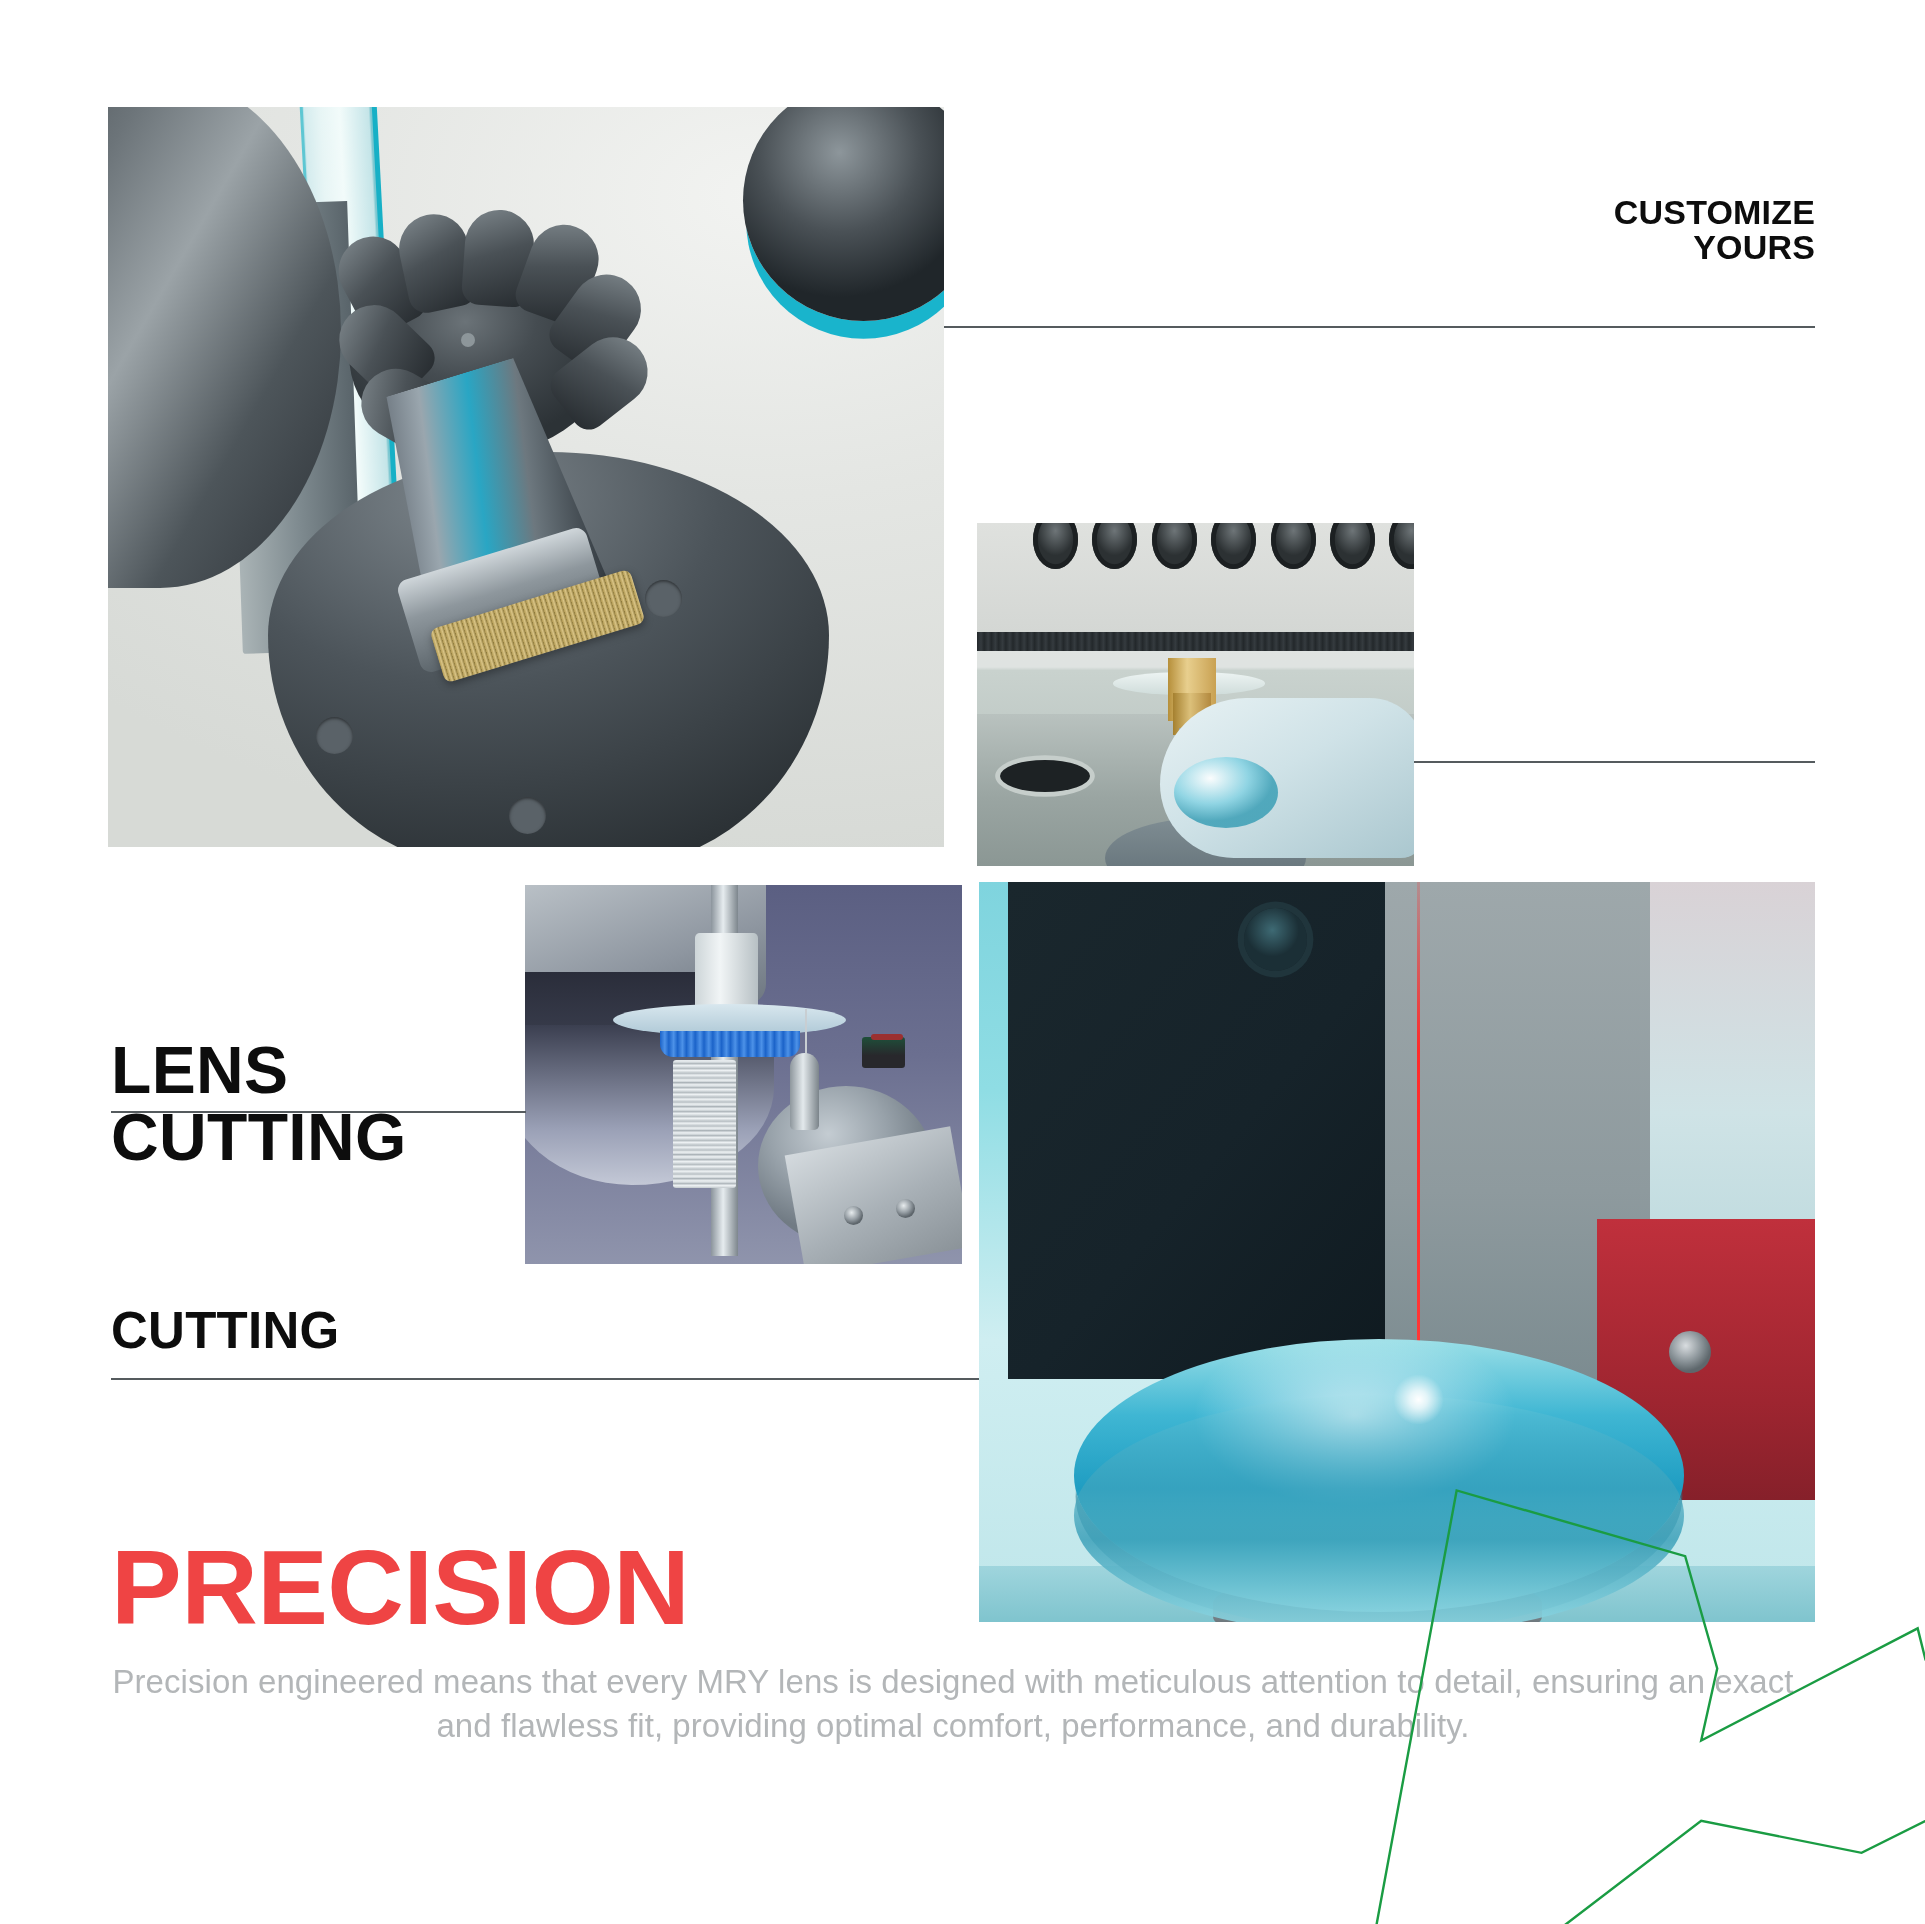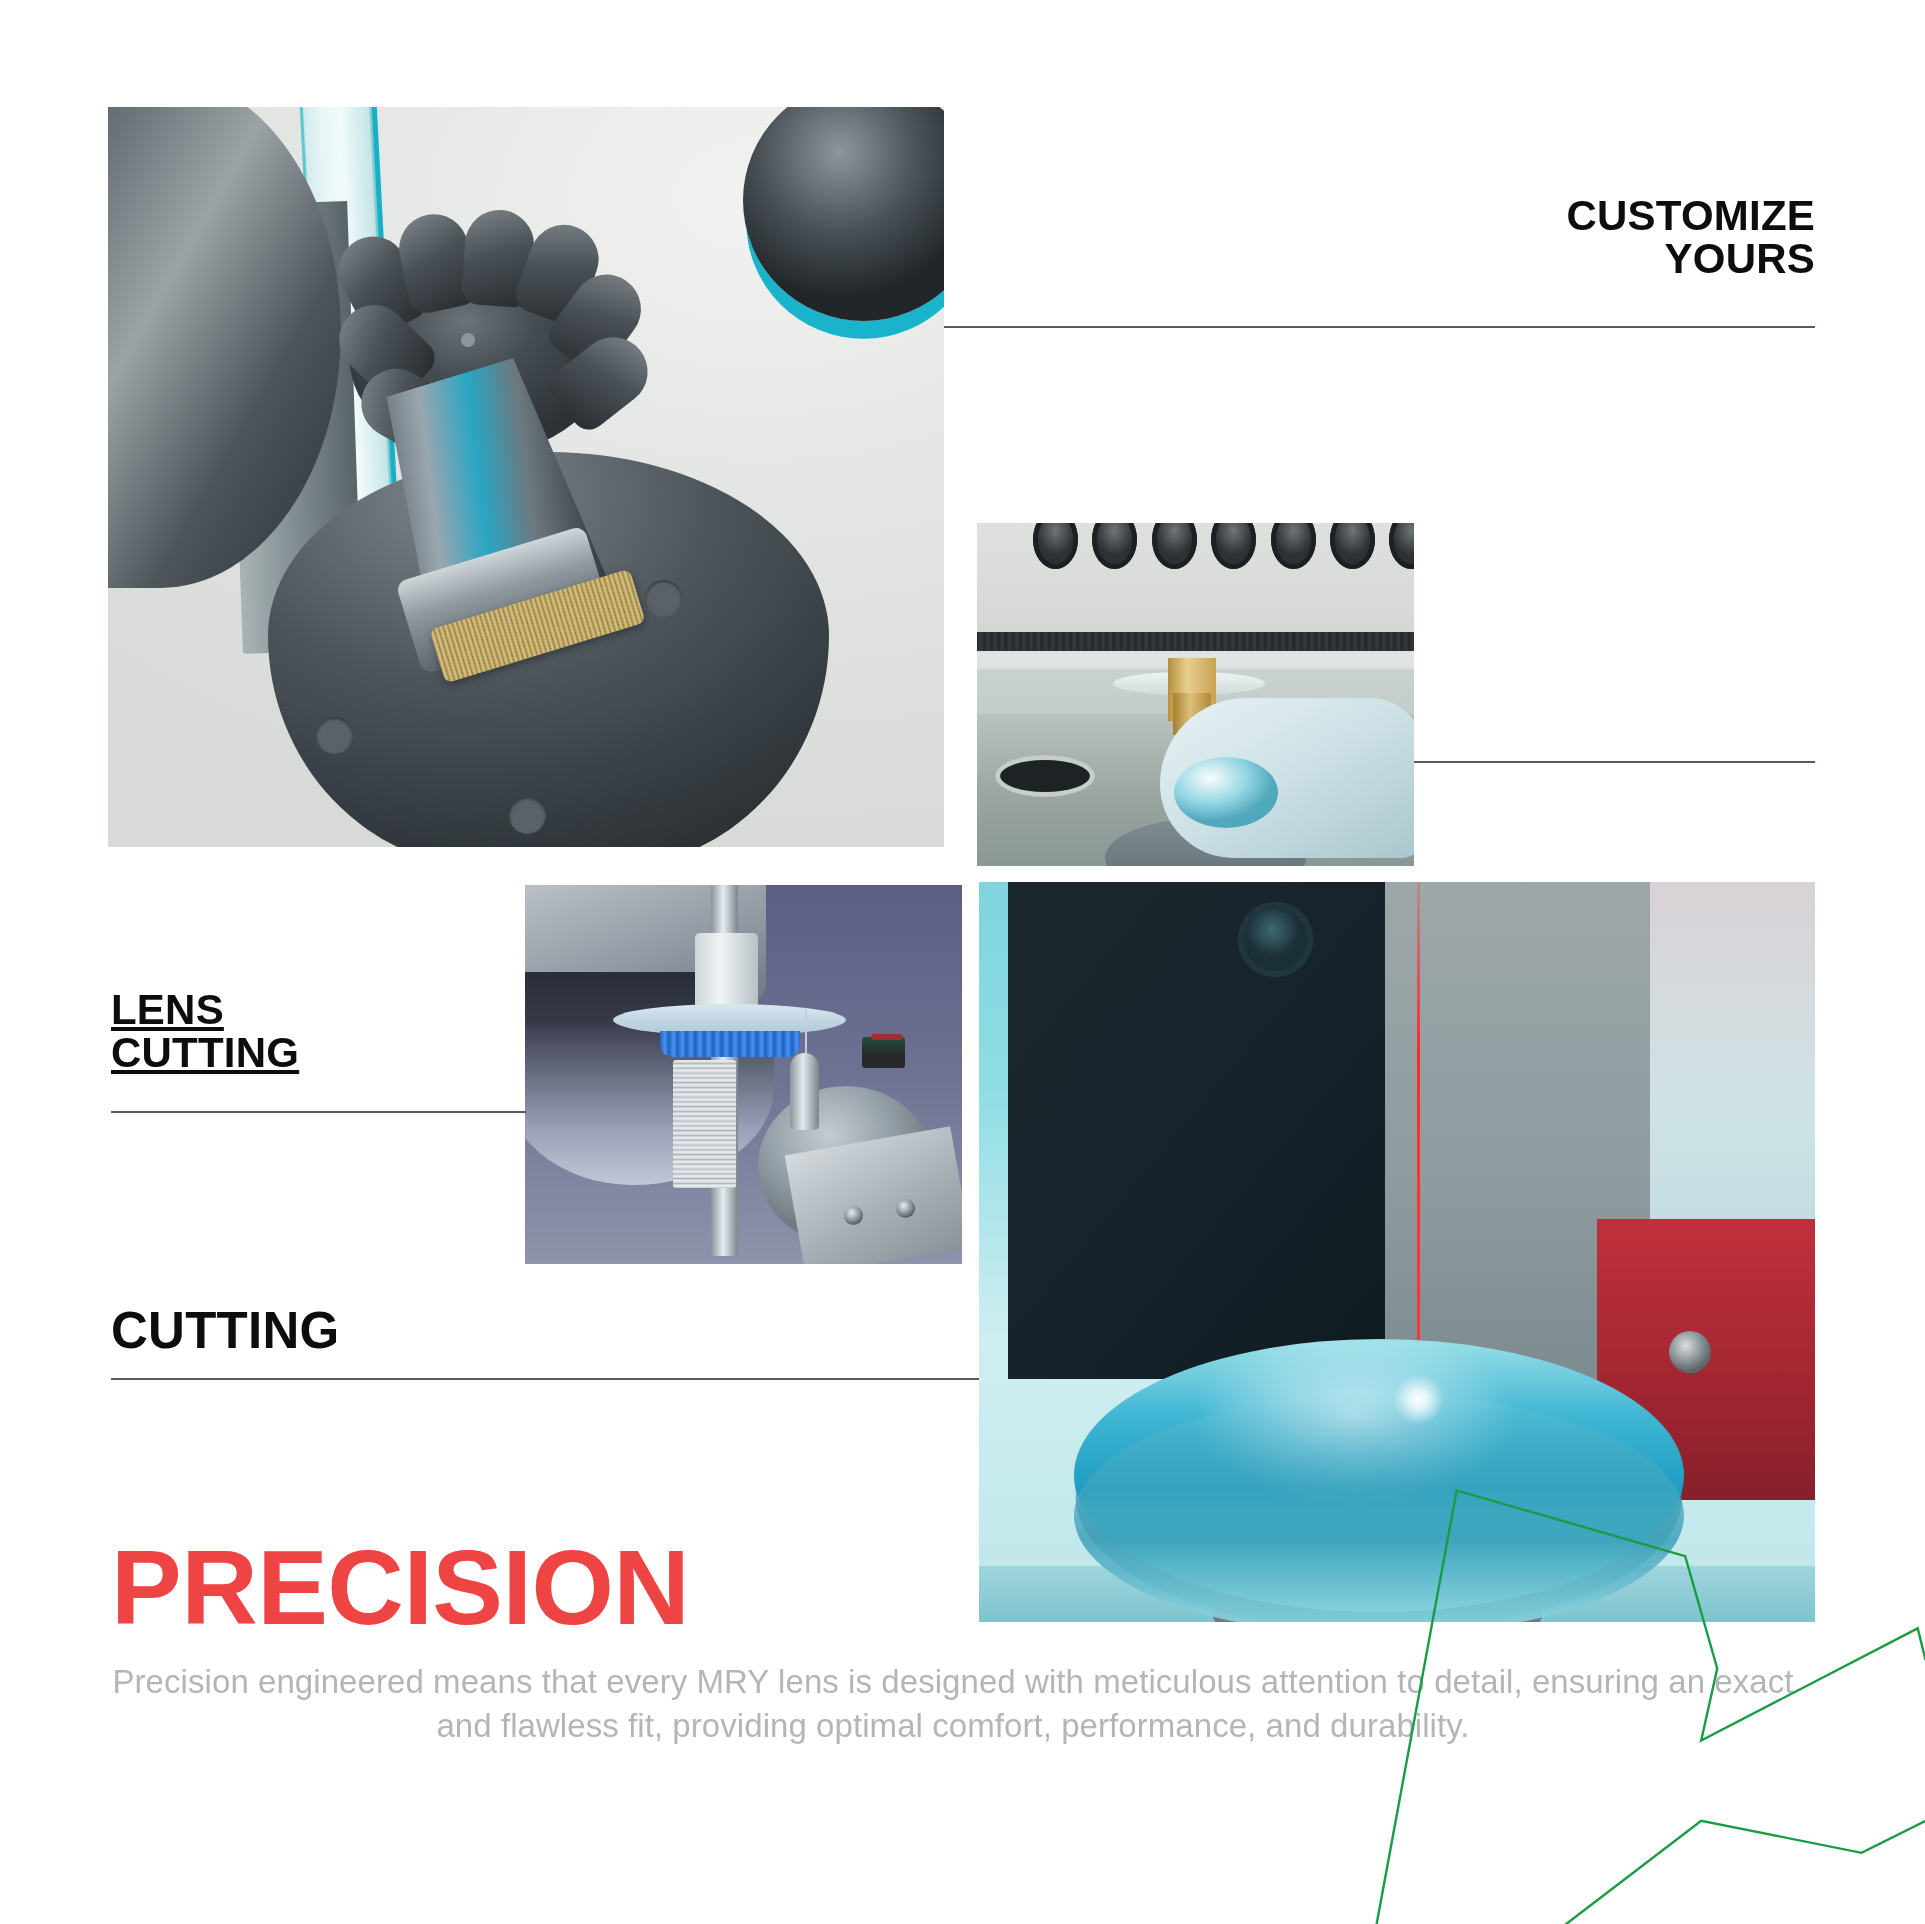--- a/index.html
+++ b/index.html
@@ -251,27 +251,27 @@
     position:absolute; left:265px; top:726px; width:273px; height:96px;
     background:linear-gradient(90deg,#5f6a70 0%, #cdd6da 28%, #9fb4bb 55%, #5a6codes 70%, #3f484d 100%);
     clip-path:polygon(0% 0%, 100% 0%, 82% 100%, 18% 100%);
   }
   #photo-engrave .floor {
     position:absolute; left:0; right:0; bottom:0; height:56px;
     background:linear-gradient(180deg,#9fd5dd 0%, #7fc4ce 100%);
   }
 
   
-  #label-customize { right:111px; top:195px; font-size:42px; }
+  #label-customize { right:111px; top:195px; font-size:34px; }
   #rule-customize  { left:944px; width:871px; top:326px; }
 
   #label-hardcoat  { right:111px; top:630px; font-size:51px; }
   #rule-hardcoat   { left:1414px; width:401px; top:761px; }
 
-  #label-lenscut   { left:111px; top:989px; font-size:42px;text-decoration:underline; }
+  #label-lenscut   { left:111px; top:1037px; font-size:66px; }
   #rule-lenscut    { left:111px; width:415px; top:1111px; }
 
   #label-engrave   { left:111px; top:1305px; font-size:51px; }
   #rule-engrave    { left:111px; width:868px; top:1378px; }
 
   #headline-precision { left:111px; top:1534px; font-size:106px; }
   #body-precision { left:111px; top:1660px; width:1684px; font-size:33px; }
 </style>
 </head>
 <body>

